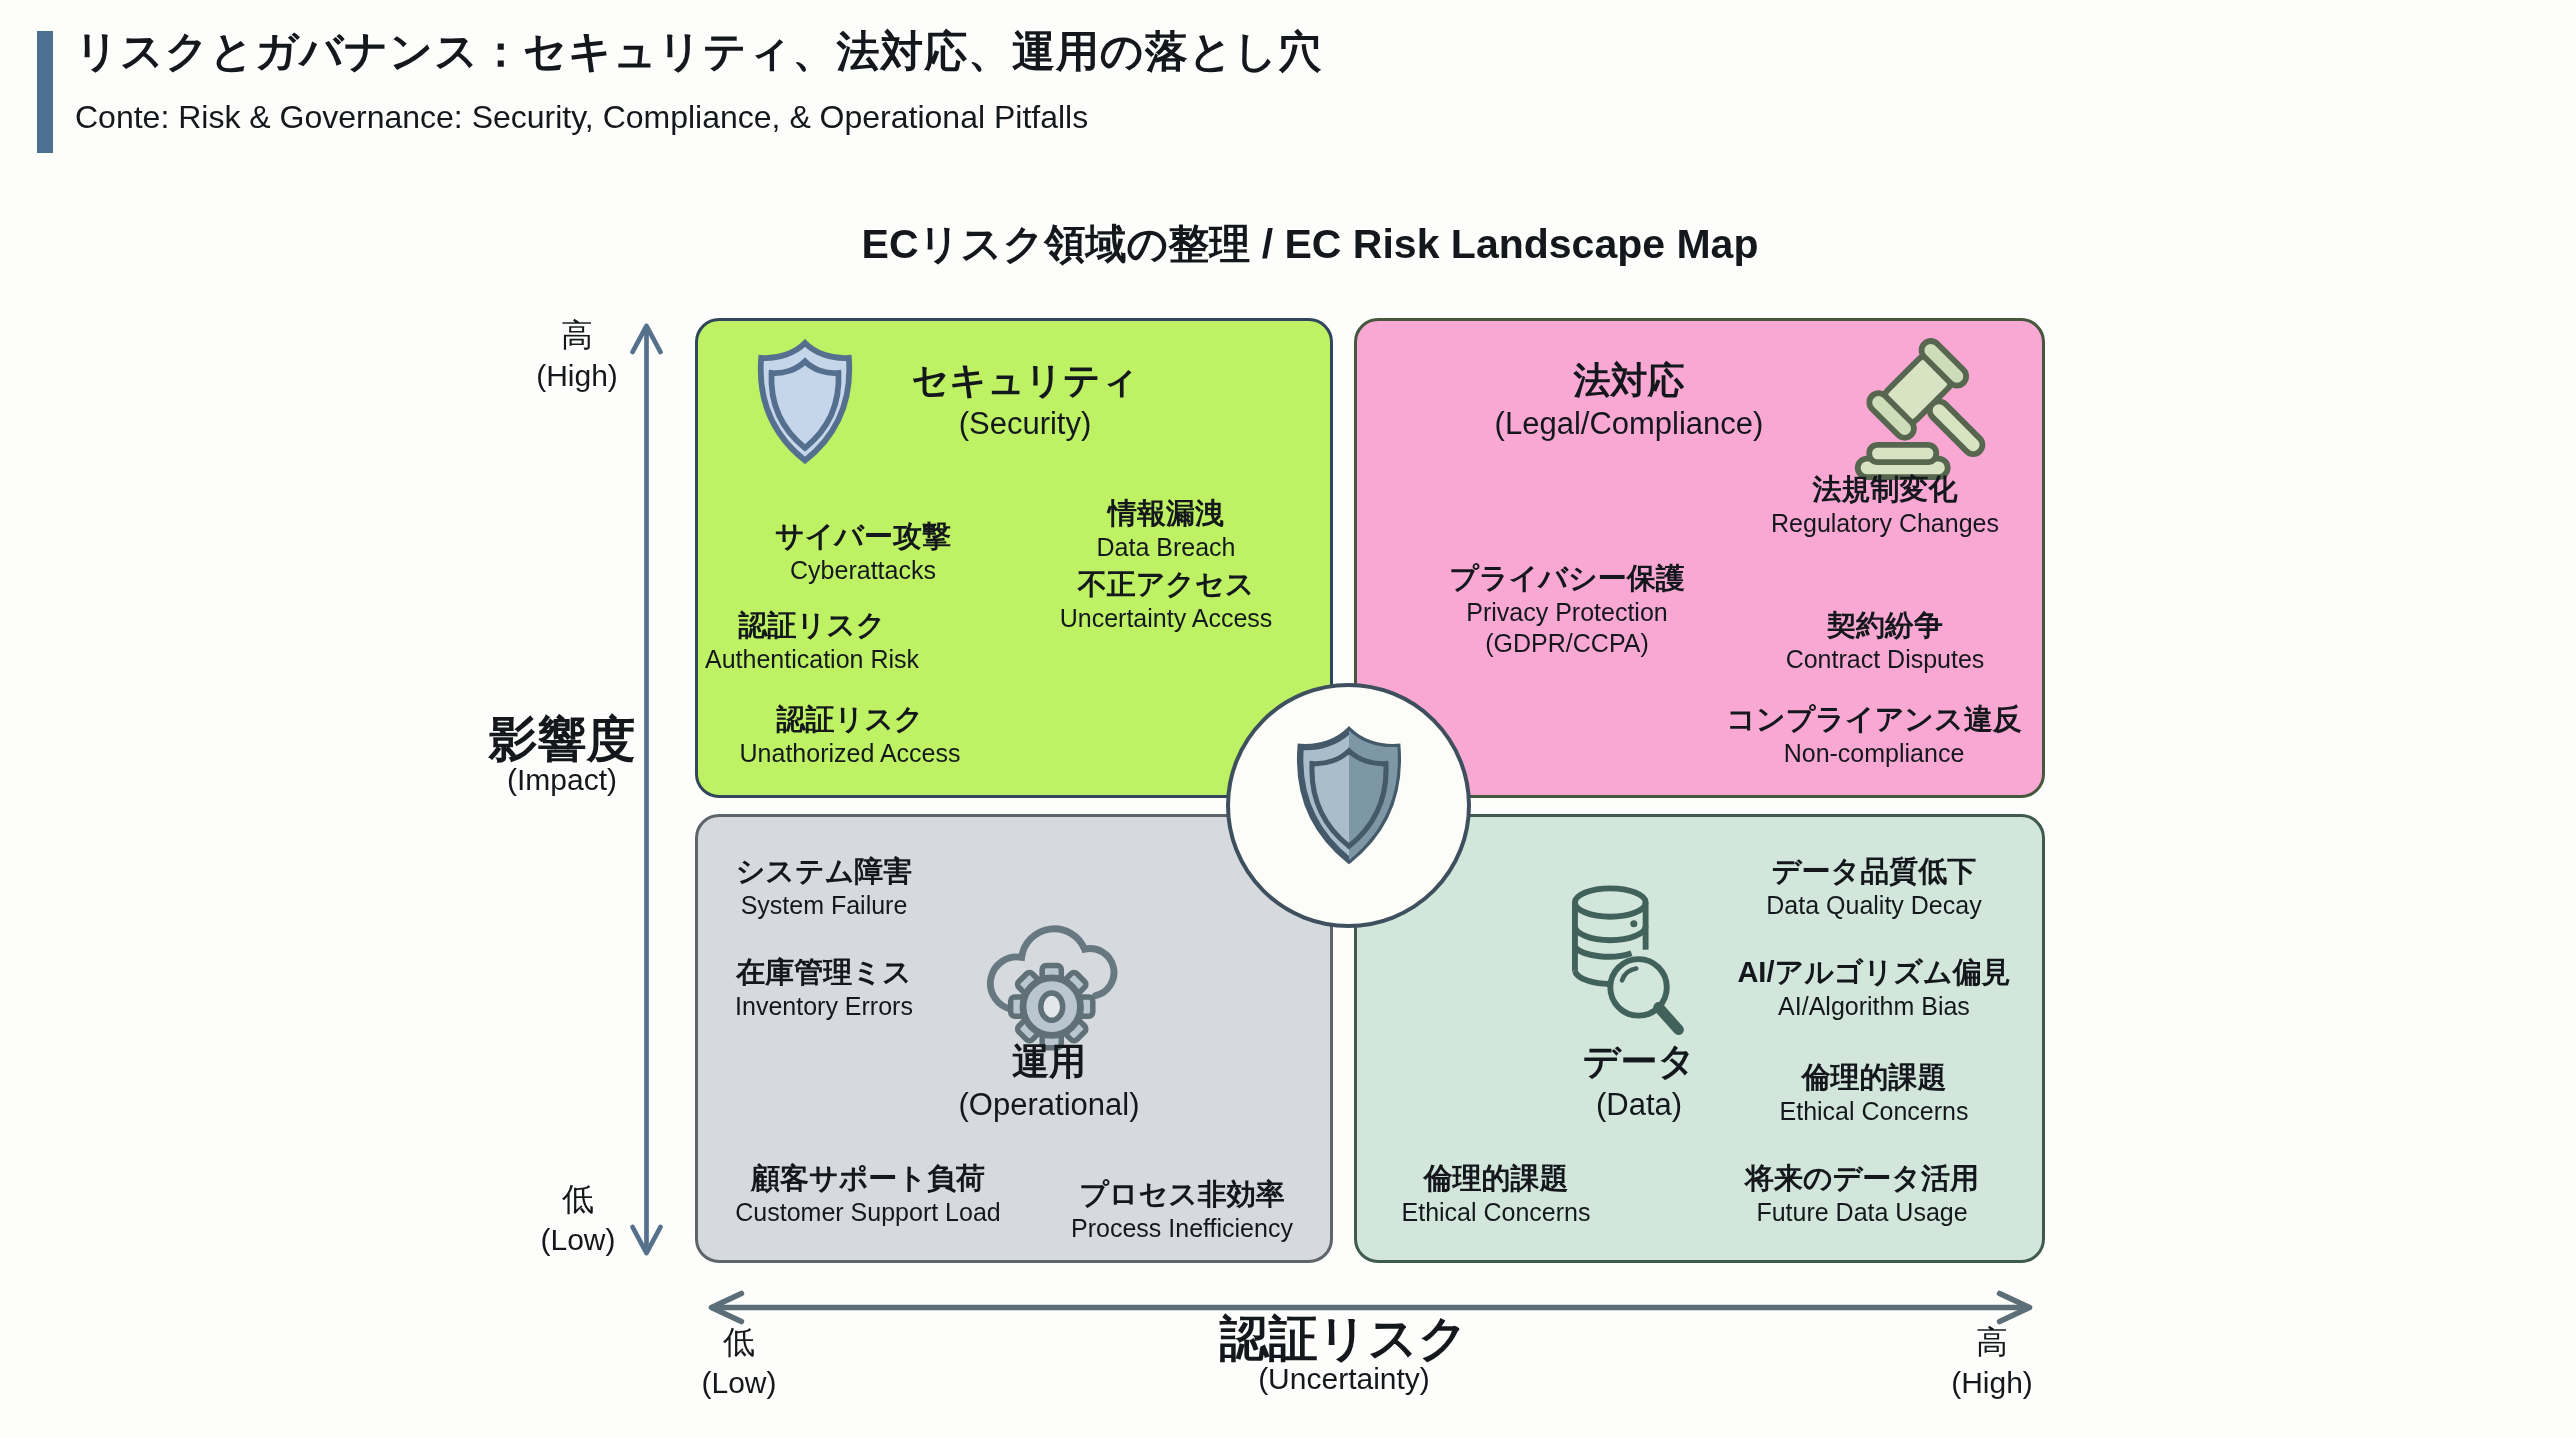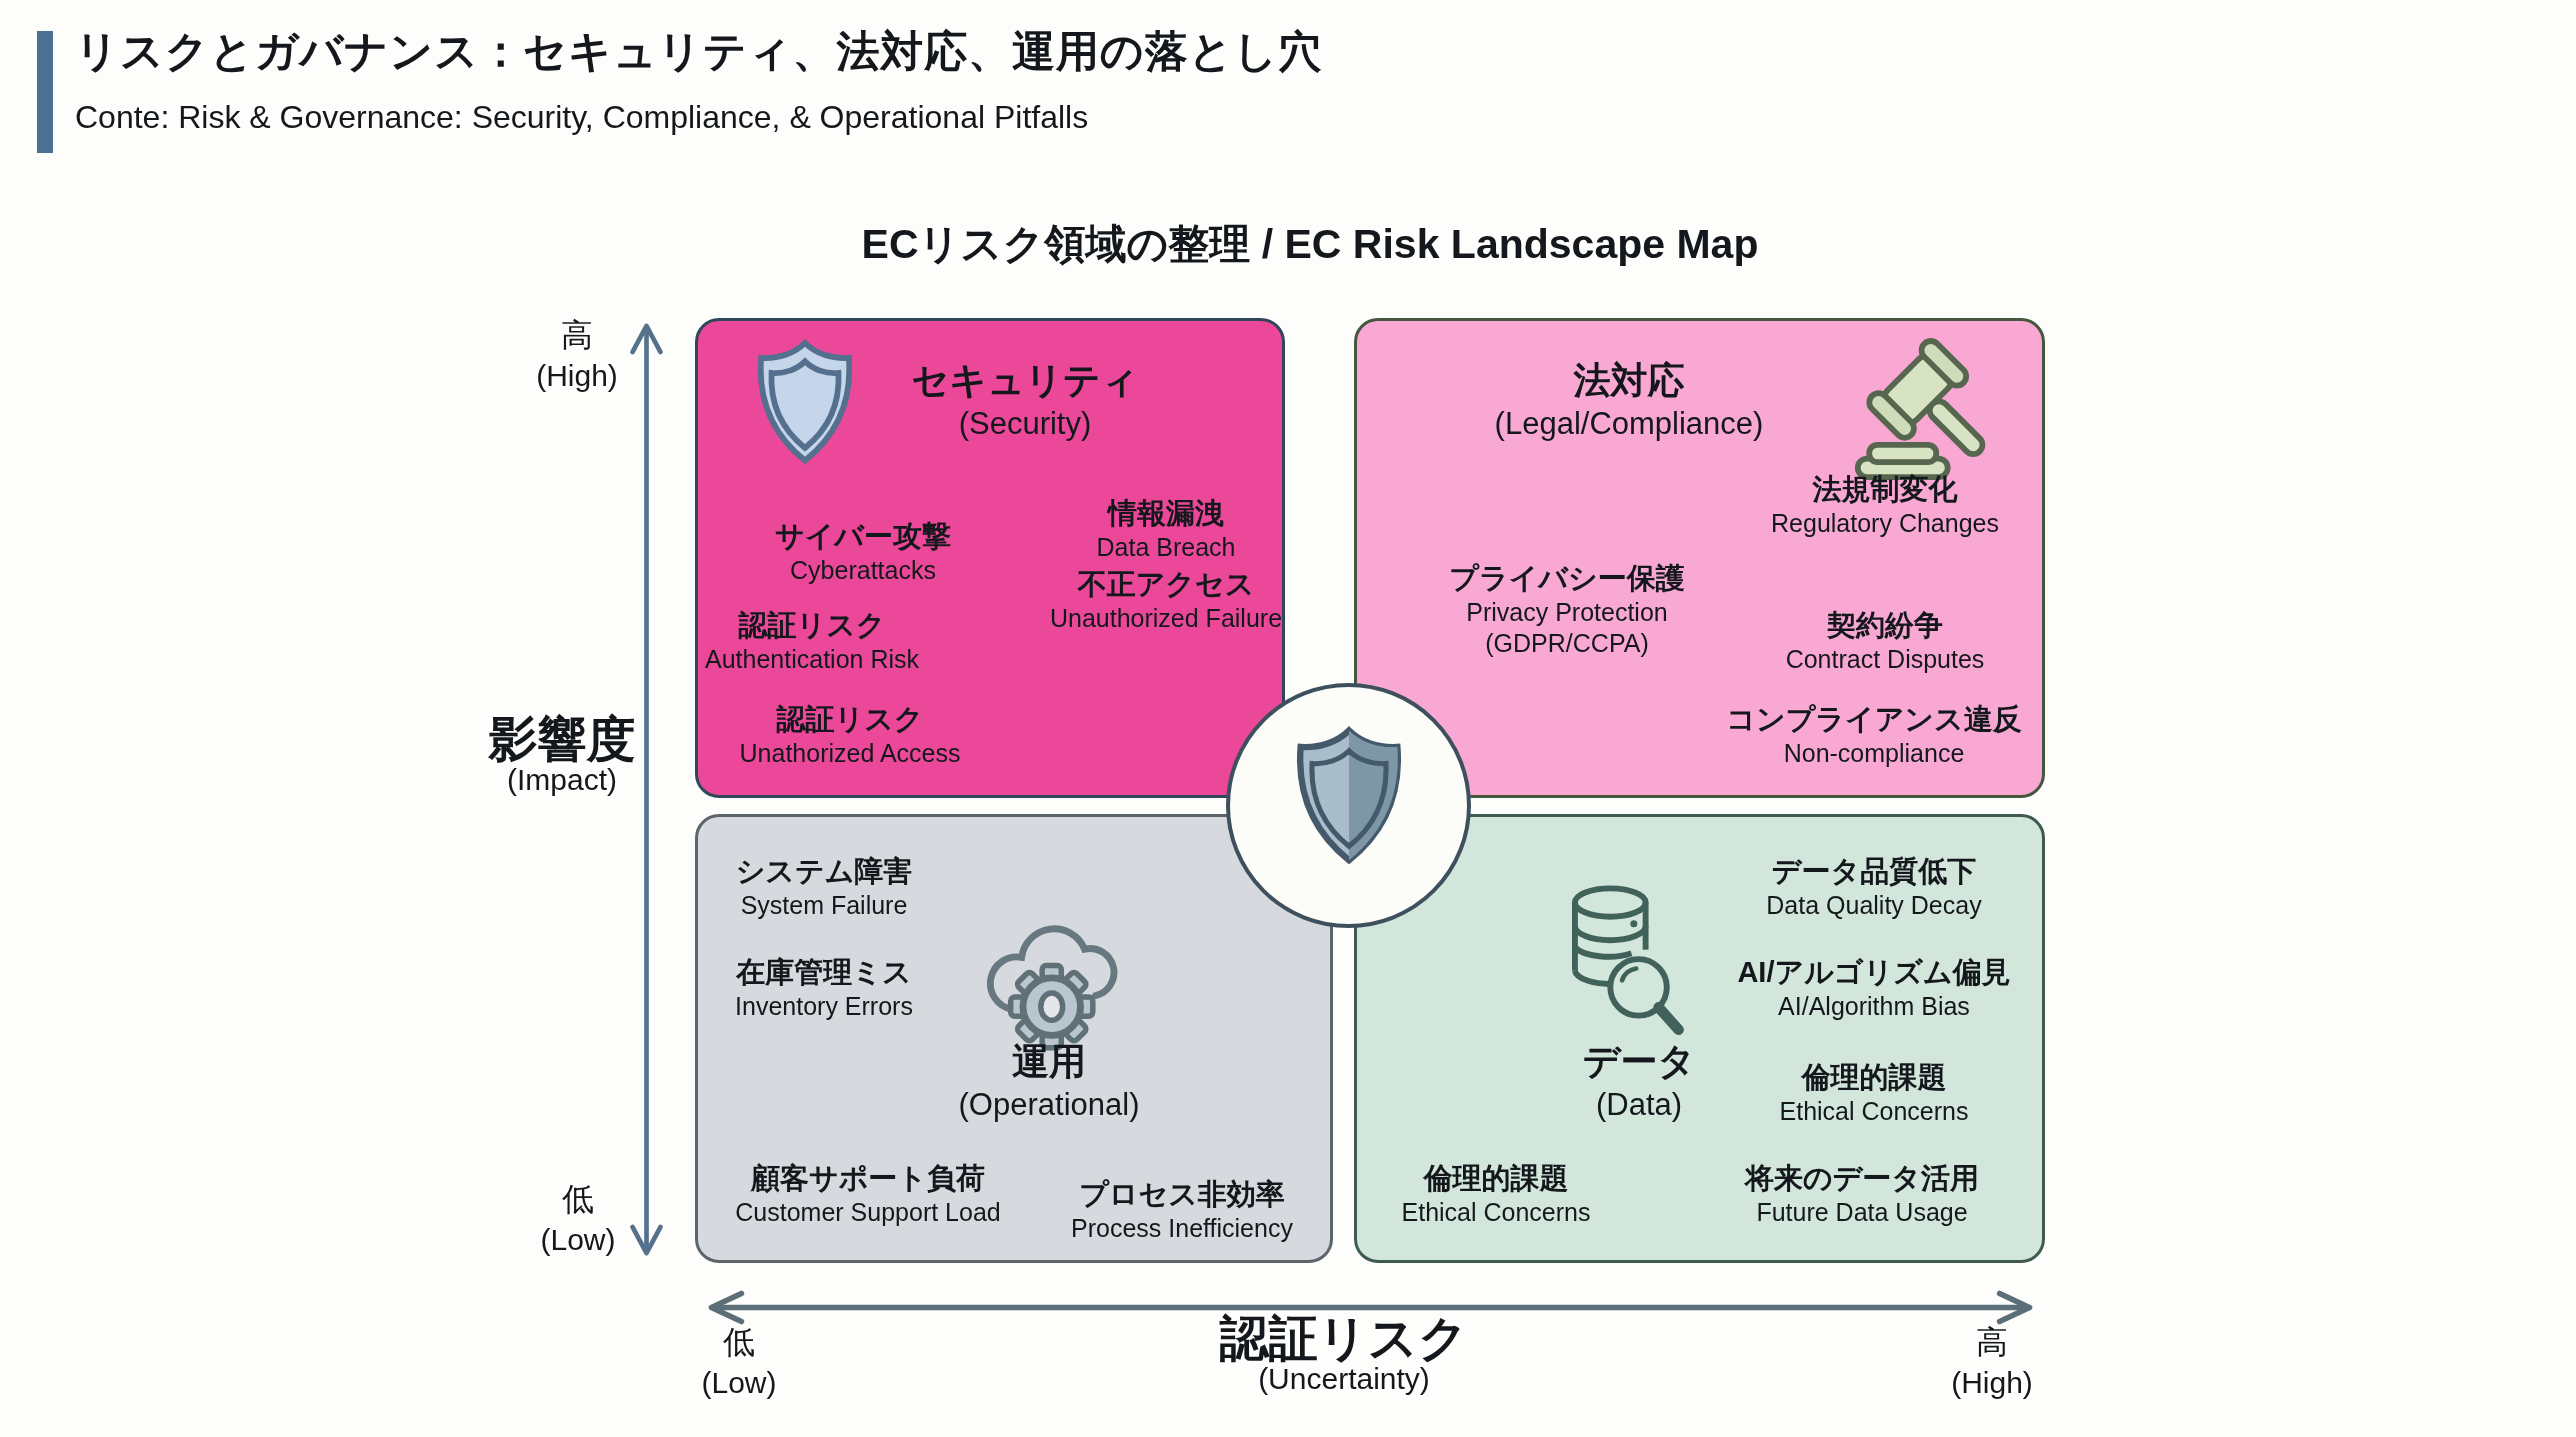--- a/index.html
+++ b/index.html
@@ -10,21 +10,21 @@
   }
   .abs{position:absolute;}
   
   #header-accent{left:37px;top:31px;width:16px;height:122px;background:#4c7090;}
   #header-title-jp{left:75px;top:22.5px;font-size:43px;font-weight:700;letter-spacing:0.9px;white-space:nowrap;}
   #header-title-en{left:75px;top:99px;font-size:32px;font-weight:400;white-space:nowrap;}
   
   #map-title{left:1310px;top:217px;transform:translateX(-50%);font-size:41px;font-weight:700;white-space:nowrap;}
   
   .quadrant{border-radius:24px;box-sizing:border-box;}
-  #q-security{left:695px;top:318px;width:590px;height:480px;background:#ec4899;border:3.7px solid #31455b;}
+  #q-security{left:695px;top:318px;width:638px;height:480px;background:#bef264;border:3.7px solid #31455b;}
   #q-legal{left:1354px;top:318px;width:691px;height:480px;background:#f9a8d4;border:3.7px solid #46573e;}
   #q-operational{left:695px;top:814px;width:638px;height:449px;background:#d6dade;border:3.7px solid #5d656b;}
   #q-data{left:1354px;top:814px;width:691px;height:449px;background:#d2e6db;border:3.7px solid #3f5a50;}
   .q-title{position:absolute;transform:translateX(-50%);text-align:center;white-space:nowrap;}
   .q-title .jp{font-size:37px;font-weight:700;line-height:47px;}
   .q-title .en{font-size:31px;font-weight:400;line-height:39px;}
   .item{position:absolute;transform:translateX(-50%);text-align:center;white-space:nowrap;}
   .item .jp{font-size:29px;font-weight:700;line-height:37px;}
   .item .en{font-size:25px;font-weight:400;line-height:31px;}
   .q-icon{position:absolute;}
@@ -101,21 +101,21 @@
   <div class="item" style="left:468px;top:150px;margin-top:24px;">
     <div class="jp">情報漏洩</div>
     <div class="en">Data Breach</div>
   </div>
   <div class="item" style="left:126px;top:197px;margin-left:39px;">
     <div class="jp">サイバー攻撃</div>
     <div class="en">Cyberattacks</div>
   </div>
   <div class="item" style="left:468px;top:245px;">
     <div class="jp">不正アクセス</div>
-    <div class="en">Unauthorized Failure</div>
+    <div class="en">Uncertainty Access</div>
   </div>
   <div class="item" style="left:114px;top:286px;">
     <div class="jp">認証リスク</div>
     <div class="en">Authentication Risk</div>
   </div>
   <div class="item" style="left:152px;top:380px;">
     <div class="jp">認証リスク</div>
     <div class="en">Unathorized Access</div>
   </div>
 </div>

